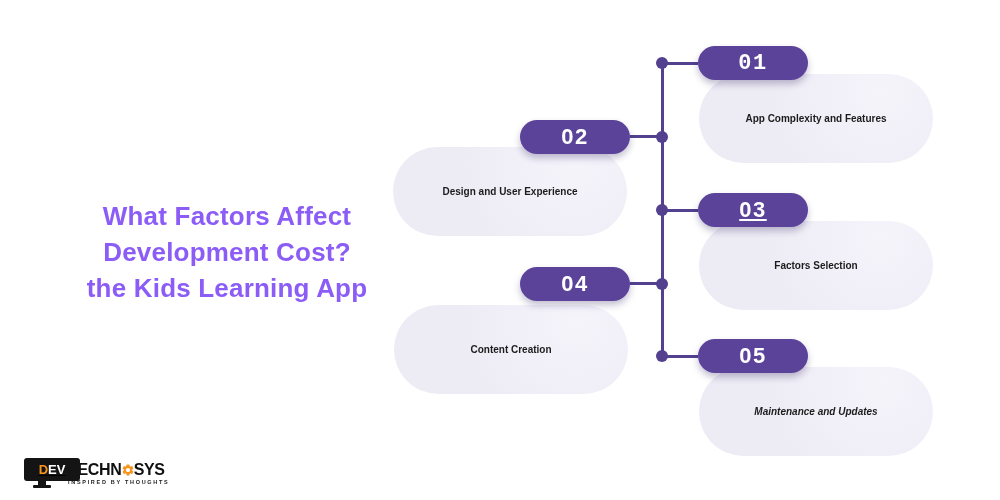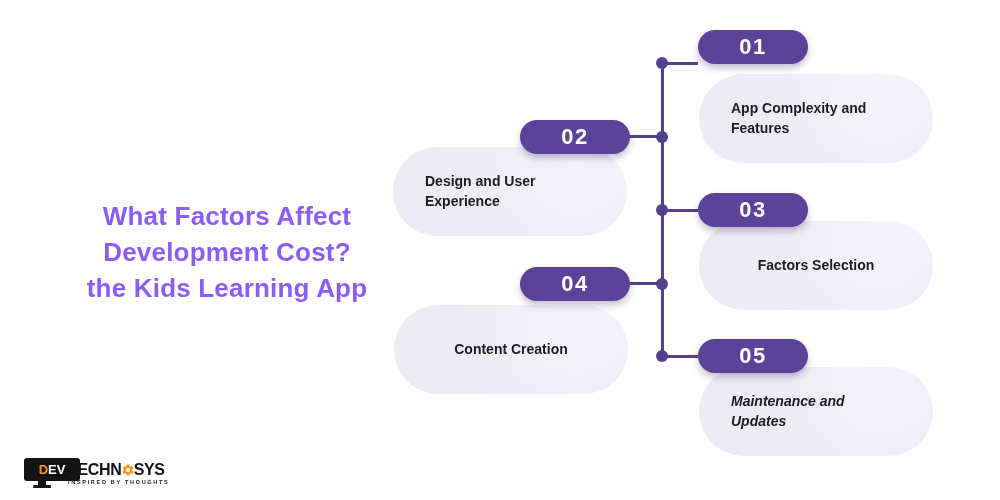--- a/index.html
+++ b/index.html
@@ -73,41 +73,41 @@
     height: 89px;
     border-radius: 45px;
     background: radial-gradient(circle at 78% 18%, #f5f4fb 0%, #edebf4 60%);
     display: flex;
     align-items: center;
     justify-content: center;
     z-index: 2;
   }
   .card-label {
     max-width: 170px;
-    text-align: left;
-    font-size: 14px;
+    text-align: right;
+    font-size: 10px;
     font-weight: 700;
     color: #1c1c1c;
     line-height: 1.4;
   }
 
   
   .i1 .connector { left: 662px; top: 61.5px; width: 36px; }
   .i1 .dot       { left: 656px; top: 57px; }
-  .i1 .pill      { left: 698px; top: 30px; }
+  .i1 .pill      { left: 698px; top: 46px; font-family: Liberation Mono, monospace; }
   .i1 .card      { left: 699px; top: 74px; }
 
   .i2 .connector { left: 630px; top: 135px; width: 32px; }
   .i2 .dot       { left: 656px; top: 130.5px; }
   .i2 .pill      { left: 520px; top: 119.5px; }
   .i2 .card      { left: 393px; top: 147px; }
 
   .i3 .connector { left: 662px; top: 208.5px; width: 36px; }
   .i3 .dot       { left: 656px; top: 204px; }
-  .i3 .pill      { left: 698px; top: 193px; }
+  .i3 .pill      { left: 698px; top: 193px; text-decoration: underline; }
   .i3 .card      { left: 699px; top: 221px; }
 
   .i4 .connector { left: 630px; top: 282px; width: 32px; }
   .i4 .dot       { left: 656px; top: 277.5px; }
   .i4 .pill      { left: 520px; top: 266.5px; }
   .i4 .card      { left: 394px; top: 305px; }
 
   .i5 .connector { left: 662px; top: 354.5px; width: 36px; }
   .i5 .dot       { left: 656px; top: 350px; }
   .i5 .pill      { left: 698px; top: 339px; }

